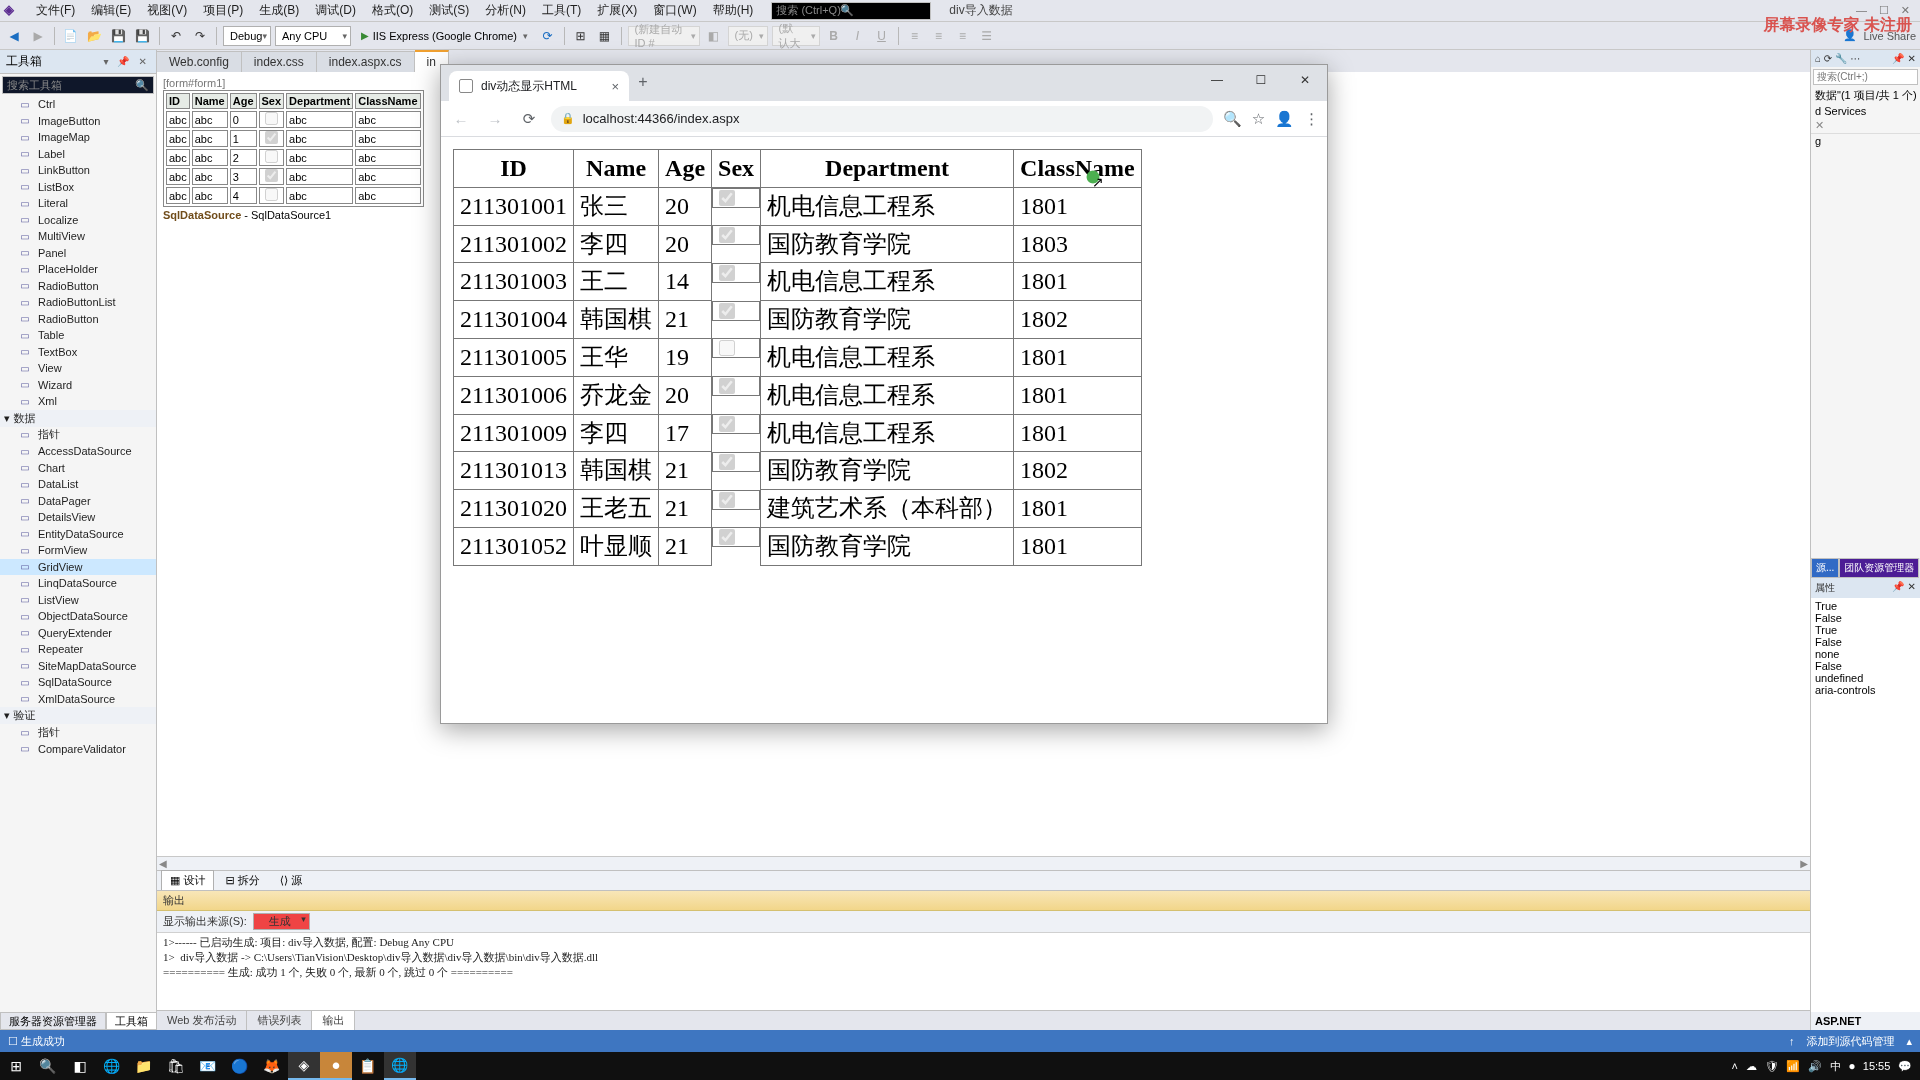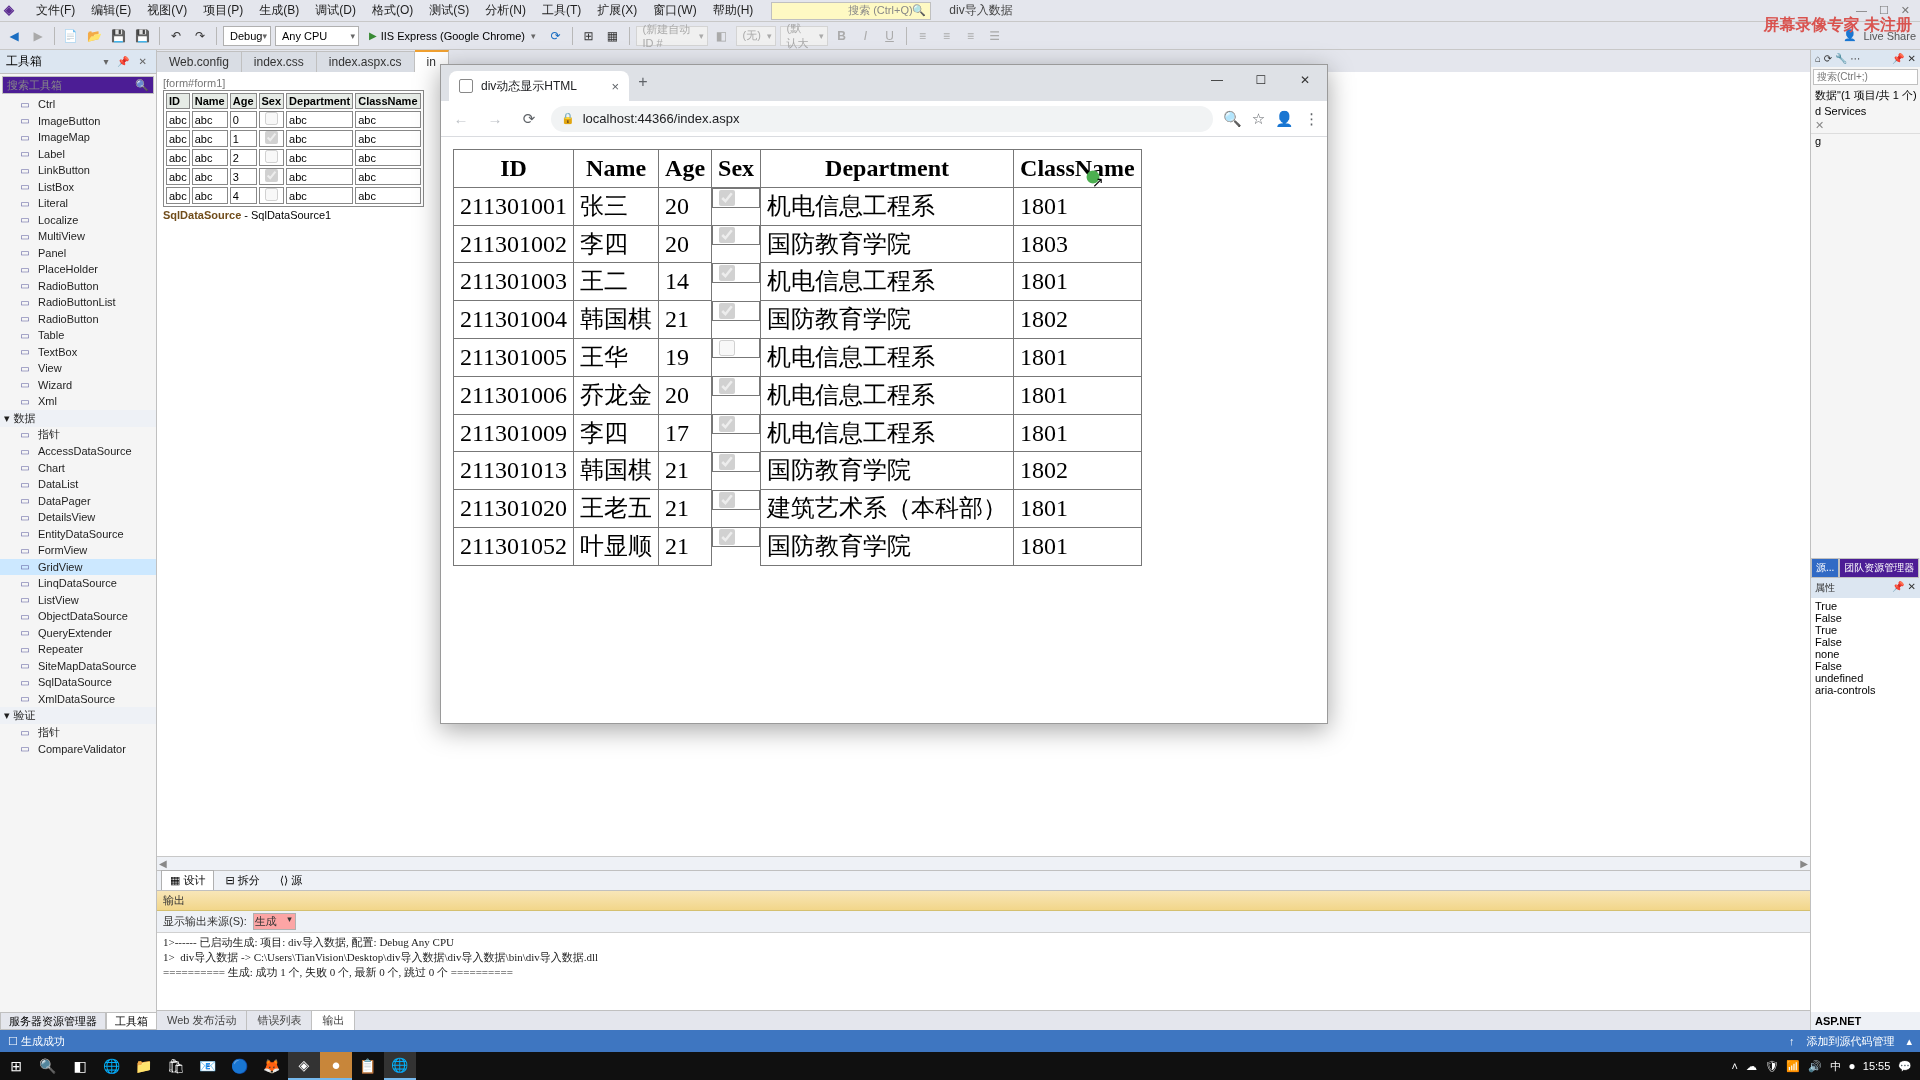--- a/index.html
+++ b/index.html
@@ -2,21 +2,21 @@
 <html><head>
 <meta charset="utf-8">
 <style>
 * { box-sizing: border-box; margin: 0; padding: 0; font-family: "Microsoft YaHei", "Segoe UI", Tahoma, sans-serif; }
 body { background: #e8e8ec; font-size: 11px; overflow: hidden; width: 1920px; height: 1080px; position: relative; }
 
 
 .menubar { height: 22px; background: #e4e6ed; display: flex; align-items: center; padding: 0 4px; gap: 0; border-bottom: 1px solid #c8c8c8; }
 .menubar .vs-logo { width: 18px; height: 18px; margin-right: 6px; color: #5c2d91; font-weight: bold; font-size: 13px; }
 .menubar .menu-item { padding: 2px 8px; cursor: default; color: #1e1e1e; font-size: 12px; }
-.menubar .search-box { margin-left: 10px; border: 1px solid #c0c0c0; background: #fef9c3; width: 160px; height: 18px; padding: 0 4px; font-size: 11px; color: #888; display:flex; align-items:center; justify-content:flex-end; }
+.menubar .search-box { margin-left: 10px; border: 1px solid #c0c0c0; background: #000000; width: 160px; height: 18px; padding: 0 4px; font-size: 11px; color: #888; display:flex; align-items:center; justify-content:flex-start; }
 .menubar .title-text { margin-left: 18px; font-size: 12px; color: #444; }
 .menubar .spacer { flex: 1; }
 .menubar .win-ctrl { display: flex; gap: 12px; padding: 0 6px; color: #777; }
 
 
 .toolbar { height: 28px; background: #e4e6ed; display: flex; align-items: center; padding: 0 4px; gap: 4px; border-bottom: 1px solid #c8c8c8; }
 .toolbar .tb-btn { width: 20px; height: 20px; display:flex;align-items:center;justify-content:center; color: #333; font-size: 12px;}
 .toolbar .tb-sep { width:1px; height:18px; background:#b8b8b8; margin:0 2px;}
 .toolbar .tb-combo { border:1px solid #b0b0b0; height:20px; background:#fff; padding:0 16px 0 6px; font-size:11px; display:flex;align-items:center;position:relative;}
 .toolbar .tb-combo::after { content:"▾"; position:absolute; right:3px; font-size:9px; color:#666;}
@@ -27,21 +27,21 @@
 .toolbar .ghost-combo::after { content:"▾"; position:absolute; right:3px; font-size:9px;}
 .toolbar .right { margin-left:auto; display:flex; align-items:center; gap:6px; color:#555; font-size:11px;}
 
 
 .main { display:flex; height: calc(100% - 22px - 28px - 22px - 28px); }
 
 
 .toolbox { width:157px; background:#f5f5f5; border-right:1px solid #c0c0c0; display:flex; flex-direction:column;}
 .toolbox .tb-header { background:#dce6f1; padding:3px 6px; font-size:12px; display:flex; justify-content:space-between; align-items:center; border-bottom:1px solid #c0c0c0;}
 .toolbox .tb-header span.icons { font-size:10px; color:#666; letter-spacing:3px;}
-.toolbox .tb-search { border:1px solid #c0c0c0; margin:2px; height:18px; padding:0 4px; color:#888; font-size:11px; background:#4c1d95; display:flex;align-items:center;justify-content:space-between;}
+.toolbox .tb-search { border:1px solid #c0c0c0; margin:2px; height:18px; padding:0 4px; color:#888; font-size:11px; background:#0f172a; display:flex;align-items:center;justify-content:space-between;}
 .toolbox .tb-list { flex:1; overflow-y:auto; background:#f5f5f5; }
 .toolbox .tb-item { display:flex; align-items:center; gap:6px; padding:1px 4px 1px 18px; font-size:11px; color:#1e1e1e; height:16.5px; cursor:default;}
 .toolbox .tb-item.selected { background:#cce8ff; }
 .toolbox .tb-group { display:flex;align-items:center;gap:4px;padding:1px 4px; font-size:11px; font-weight:normal; background:#eef1f6; color:#1e1e1e;}
 .toolbox .tb-item .ico { width:14px; height:14px; display:inline-flex;align-items:center;justify-content:center; font-size:10px; color:#5c5c9e;}
 
 
 .center { flex:1; display:flex; flex-direction:column; background:#fff; position:relative; min-width:0;}
 .tabs-row { height:22px; background:#e4e6ed; display:flex; align-items:flex-end; overflow:hidden;}
 .tabs-row .tab { padding:3px 12px; font-size:12px; background:#d9dde4; border-right:1px solid #c0c0c0; border-top:1px solid #c0c0c0; color:#333; cursor:default;}
@@ -153,21 +153,21 @@
   <div class="tb-sep"></div>
   <div class="tb-btn">📄</div>
   <div class="tb-btn">📂</div>
   <div class="tb-btn">💾</div>
   <div class="tb-btn">💾</div>
   <div class="tb-sep"></div>
   <div class="tb-btn">↶</div>
   <div class="tb-btn">↷</div>
   <div class="tb-sep"></div>
   <div class="tb-combo" style="width:48px">Debug</div>
-  <div class="tb-combo" style="width:84px">Any CPU</div>
+  <div class="tb-combo" style="width:76px">Any CPU</div>
   <div class="run-btn">
     <span class="play">▶</span>
     <span>IIS Express (Google Chrome)</span>
     <span style="font-size:9px;color:#666;margin-left:2px">▾</span>
   </div>
   <div class="tb-btn" style="color:#1b6ec2">⟳</div>
   <div class="tb-sep"></div>
   <div class="tb-btn">⊞</div>
   <div class="tb-btn">▦</div>
   <div class="tb-sep"></div>
@@ -450,21 +450,21 @@
         </div>
       <div class="vtab">
           <span>⟨⟩</span>
           <span>源</span>
         </div>
     </div>
     <div class="output-panel">
       <div class="op-title">输出</div>
       <div class="op-toolbar">
         <span>显示输出来源(S):</span>
-        <span style="border:1px solid #b0b0b0;background:#fca5a5;padding:0 18px 0 1px;position:relative">
+        <span style="border:1px solid #b0b0b0;background:#ef4444;padding:0 18px 0 15px;position:relative">
           <span>生成</span>
           <span style="position:absolute;right:3px;font-size:9px">▾</span>
         </span>
       </div>
       <div class="op-body">1&gt;------ 已启动生成: 项目: div导入数据, 配置: Debug Any CPU
 1&gt;  div导入数据 -&gt; C:\Users\TianVision\Desktop\div导入数据\div导入数据\bin\div导入数据.dll
 ========== 生成: 成功 1 个, 失败 0 个, 最新 0 个, 跳过 0 个 ==========</div>
     </div>
     <div class="bottom-tabs" id="btabs">
         <div class="btab">Web 发布活动</div>

